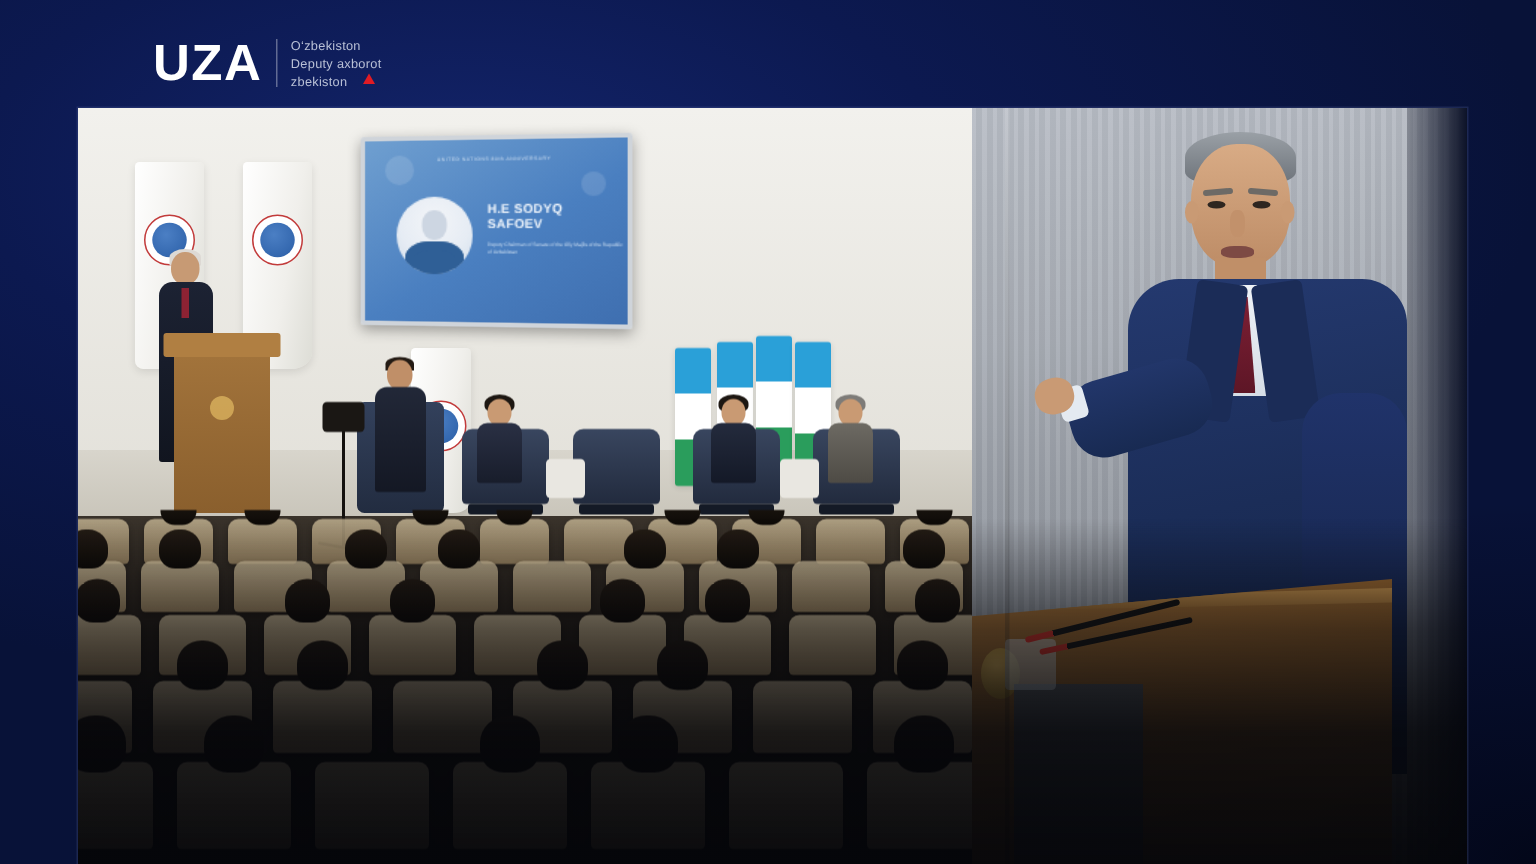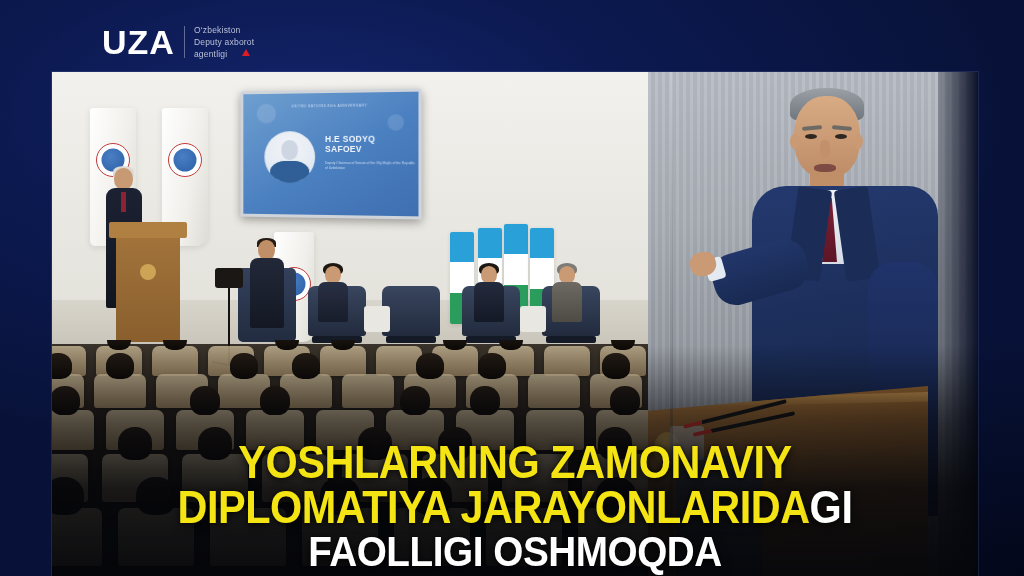--- a/index.html
+++ b/index.html
@@ -284,21 +284,21 @@
 
 <div class="stage">
 
   <div class="logo-block">
     <div class="logo-word">UZA</div>
     <div class="logo-dot"></div>
     <div class="logo-sep"></div>
     <div class="logo-tag">
       <div>O‘zbekiston</div>
       <div>Deputy axborot</div>
-      <div>agentligi</div>
+      <div>zbekiston</div>
     </div>
   </div>
 
   <div class="photo">
 
     <div class="aud">
       <div class="wall"></div>
       <div class="stage-floor"></div>
       <div class="pit"></div>
 
@@ -491,20 +491,15 @@
         <div class="top"></div>
         <div class="emblem"></div>
         <div class="col"></div>
       </div>
       <div class="micbase"></div>
       <div class="mic mic1"></div>
       <div class="mic mic2"></div>
     </div>
 
     <div class="scrim"></div>
-    <div class="headline">
-      <div class="hl hl1">YOSHLARNING ZAMONAVIY</div>
-      <div class="hl hl2"><span>DIPLOMATIYA JARAYONLARIDA</span><span class="tail">GI</span></div>
-      <div class="hl hl3">FAOLLIGI OSHMOQDA</div>
-    </div>
 
   </div>
 </div>
 
 </body></html>

